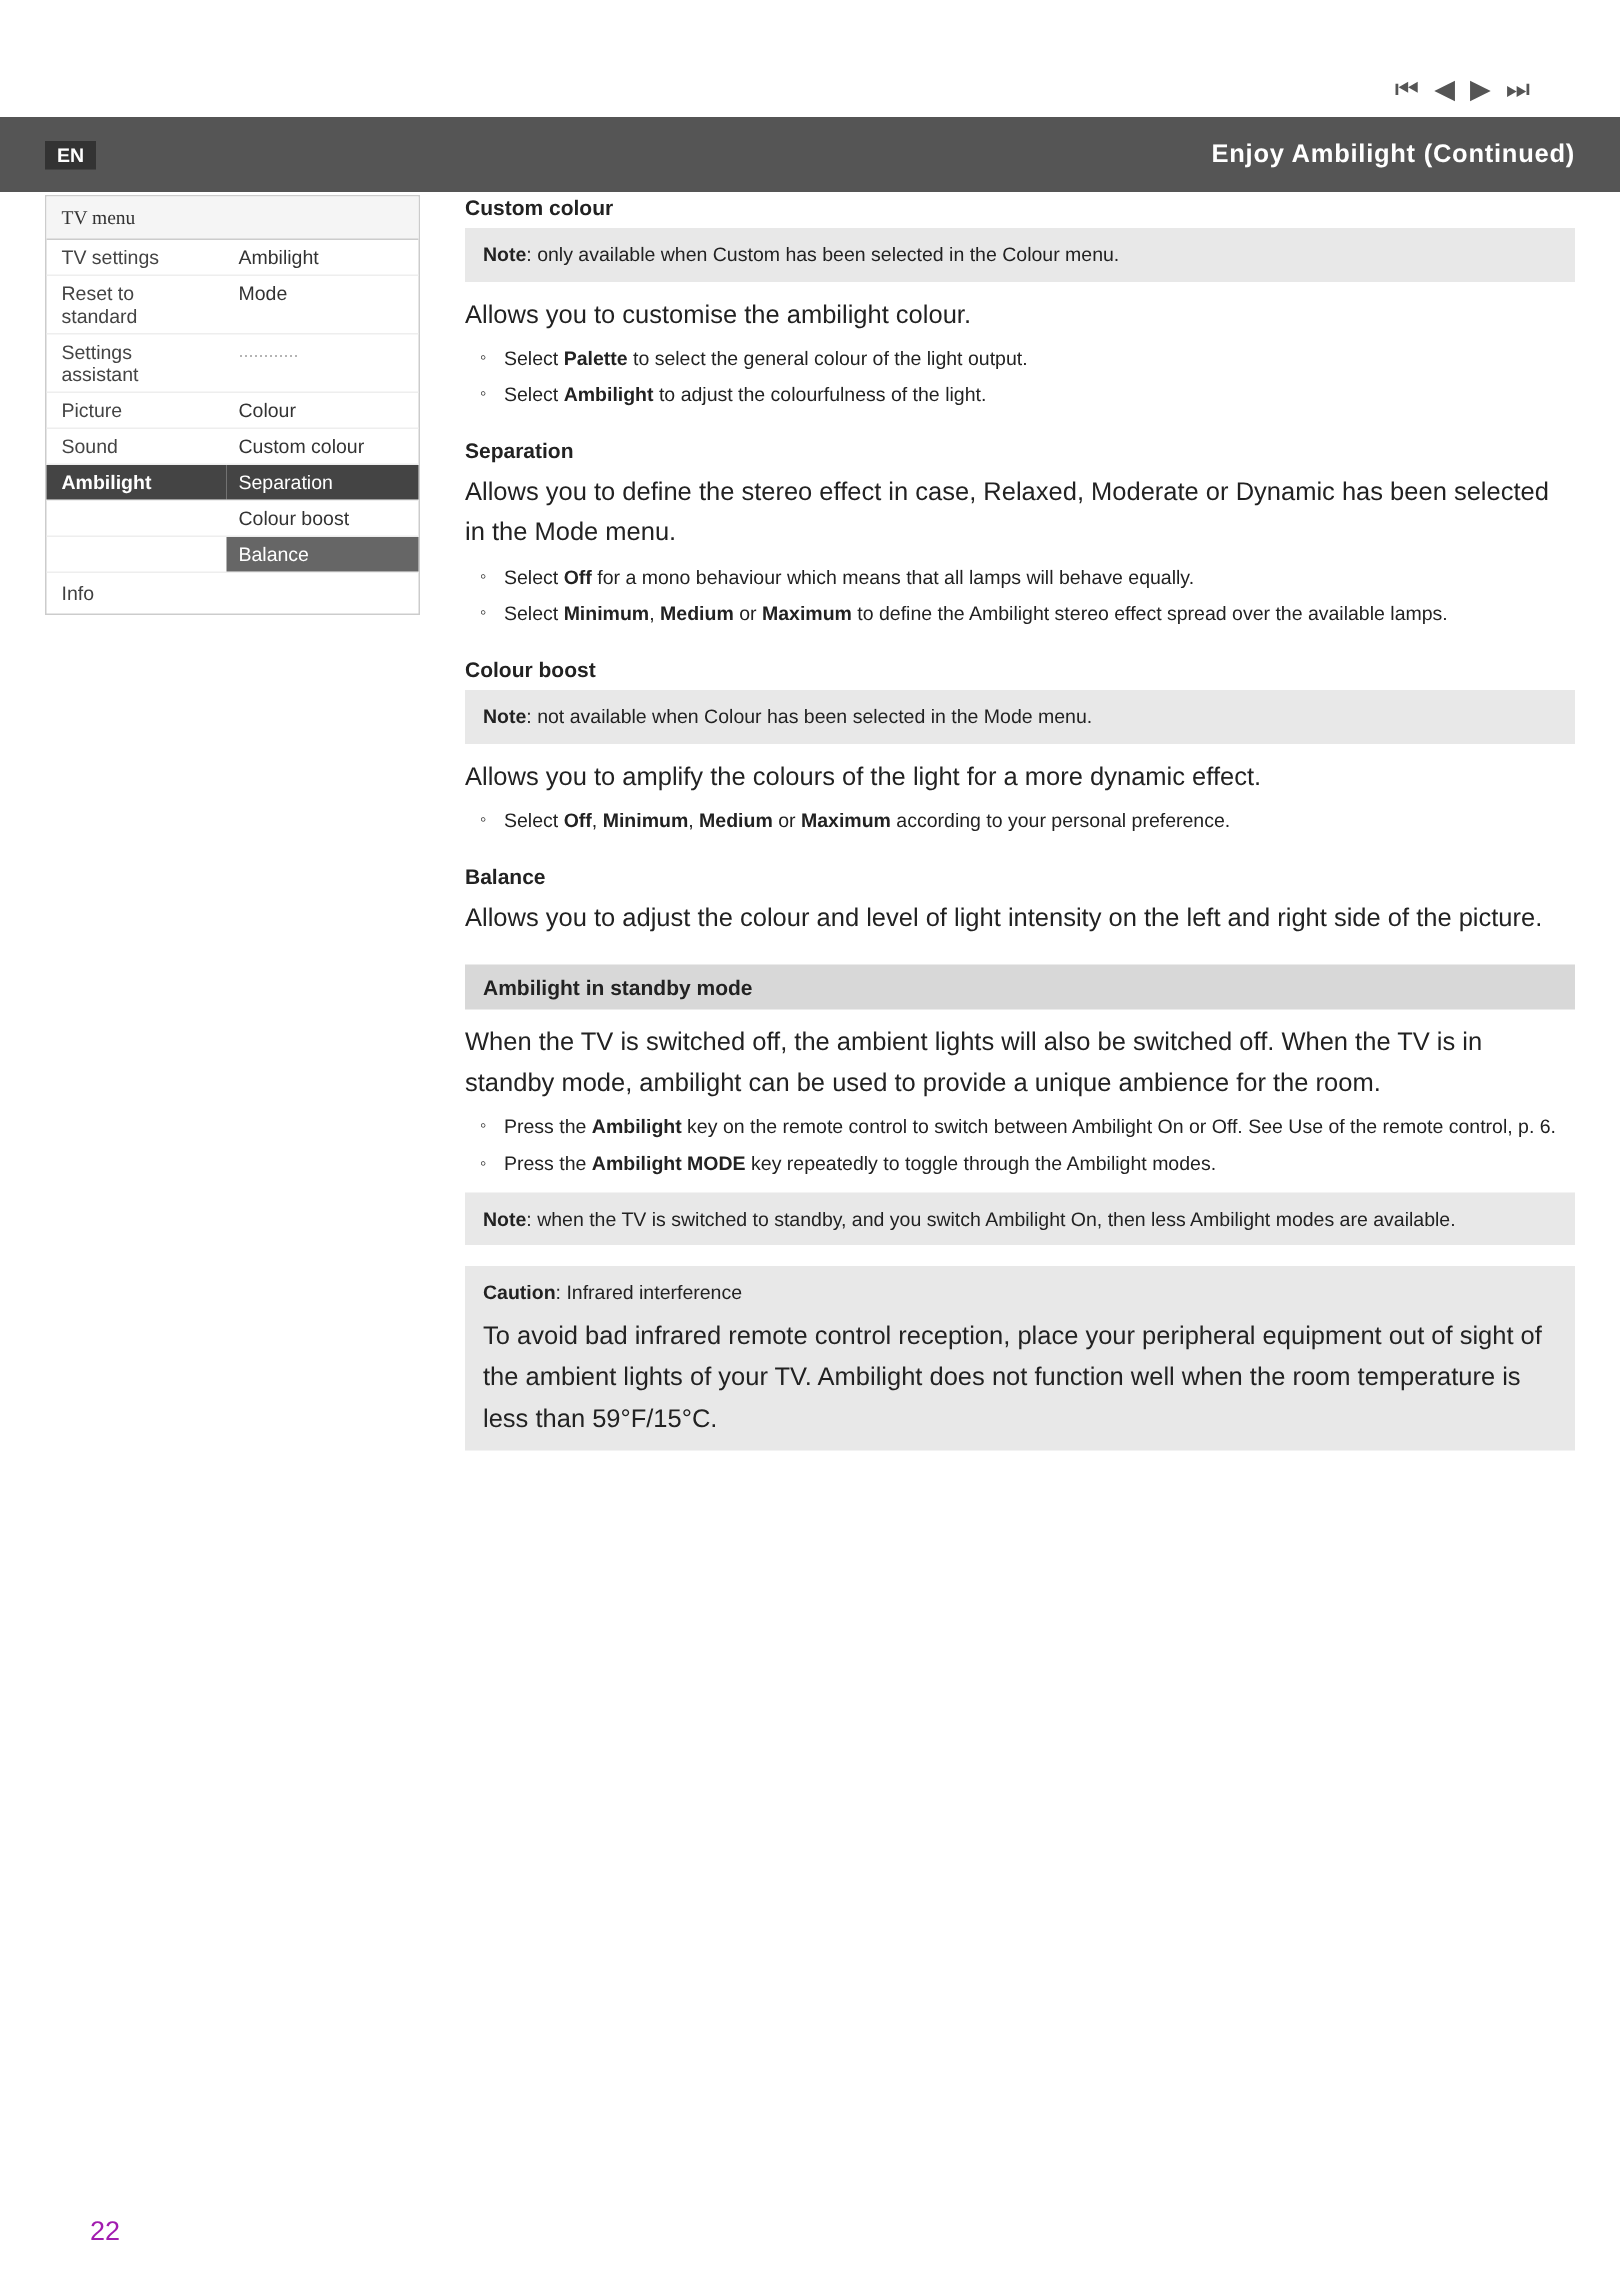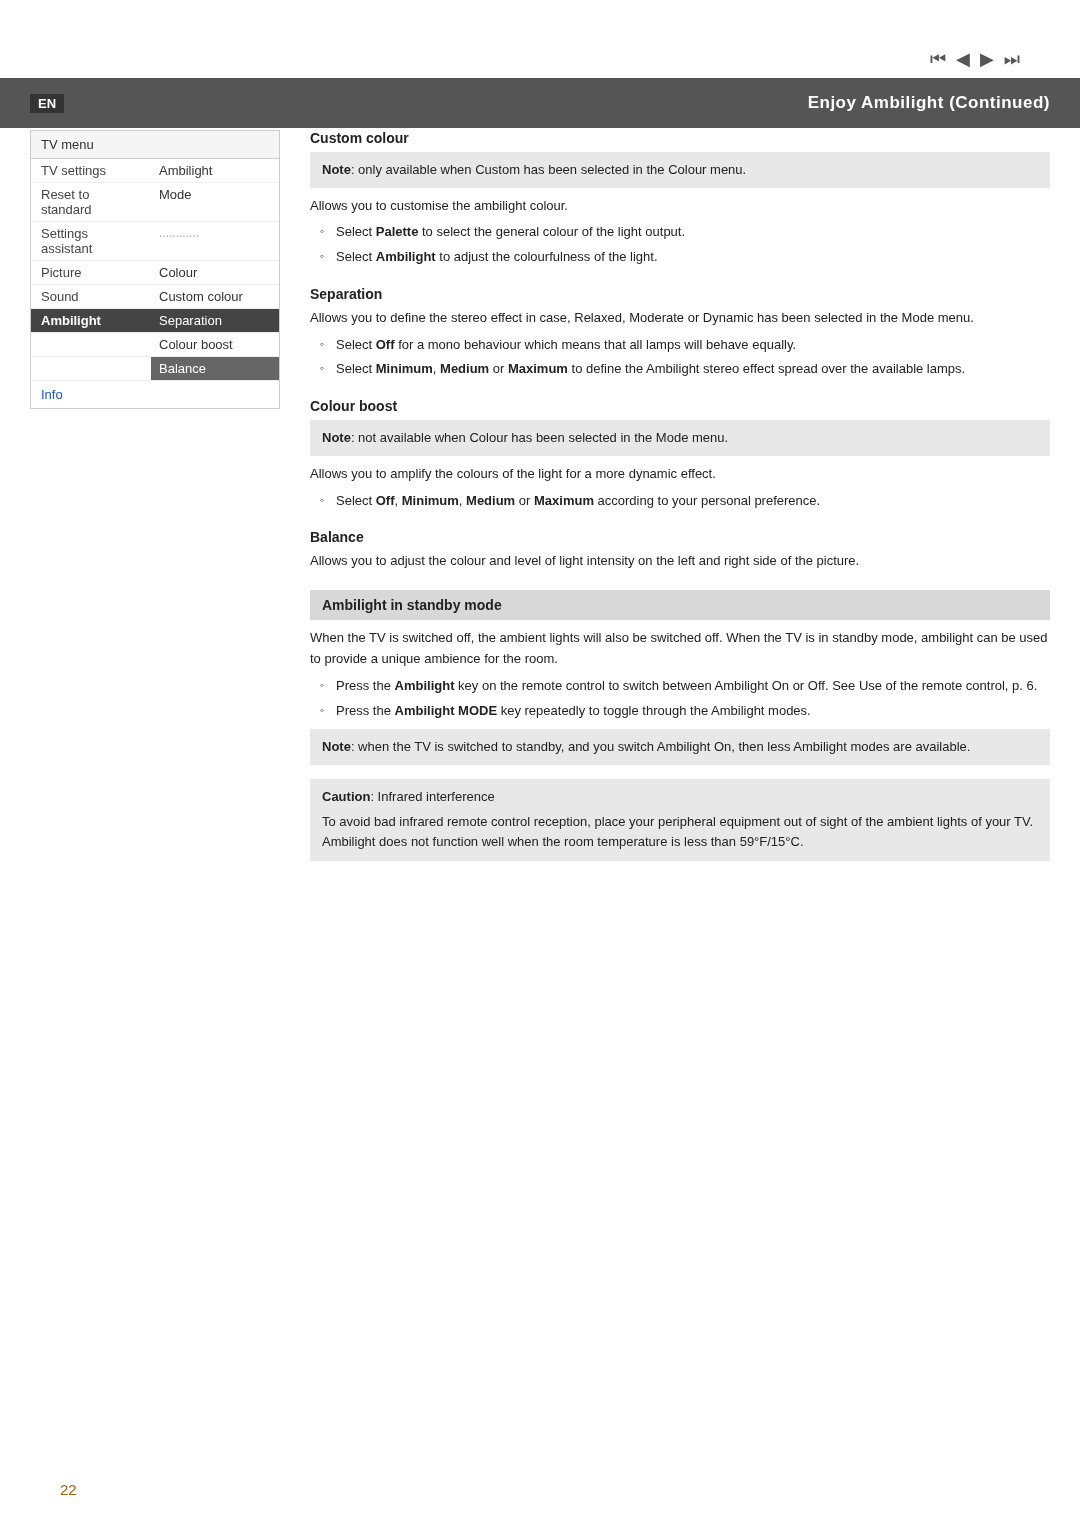--- a/index.html
+++ b/index.html
@@ -83,20 +83,21 @@
     .tv-menu-box {
       border: 1px solid #ccc;
       font-size: 13px;
     }
     .tv-menu-title {
       padding: 6px 10px;
       font-size: 13px;
       color: #333;
       background: #f5f5f5;
       border-bottom: 1px solid #ccc;
+      font-family: Liberation Serif, serif;
     }
     .tv-menu-row {
       display: flex;
       border-bottom: 1px solid #eee;
     }
     .tv-menu-left {
       width: 120px;
       padding: 4px 10px;
       color: #444;
       flex-shrink: 0;
@@ -118,21 +119,21 @@
     .tv-menu-right.highlight {
       background: #666;
       color: #fff;
     }
     .tv-menu-separator {
       color: #aaa;
       font-size: 12px;
     }
     .tv-menu-info {
       padding: 6px 10px;
-      color: #1d4ed8;
+      color: #404040;
       font-size: 13px;
     }
 
     
     .right-panel {
       flex: 1;
       padding-top: 0;
     }
 
     .section-title {
@@ -147,21 +148,21 @@
 
     .note-box {
       background: #e8e8e8;
       padding: 8px 12px;
       margin-bottom: 8px;
       font-size: 13px;
       line-height: 1.5;
     }
 
     .body-text {
-      font-size: 13px;
+      font-size: 17px;
       line-height: 1.6;
       margin-bottom: 6px;
       color: #222;
     }
 
     .bullet-list {
       list-style: none;
       padding-left: 10px;
       margin-bottom: 8px;
     }
@@ -195,22 +196,22 @@
       margin-top: 14px;
       font-size: 13px;
       line-height: 1.6;
     }
 
     
     .page-number {
       position: absolute;
       bottom: 30px;
       left: 60px;
-      font-size: 15px;
-      color: #a16207;
+      font-size: 18px;
+      color: #a21caf;
     }
 
     b { font-weight: bold; }
   </style>
 </head>
 <body>
 
 <div class="page-container">
 
   <div class="nav-icons">

